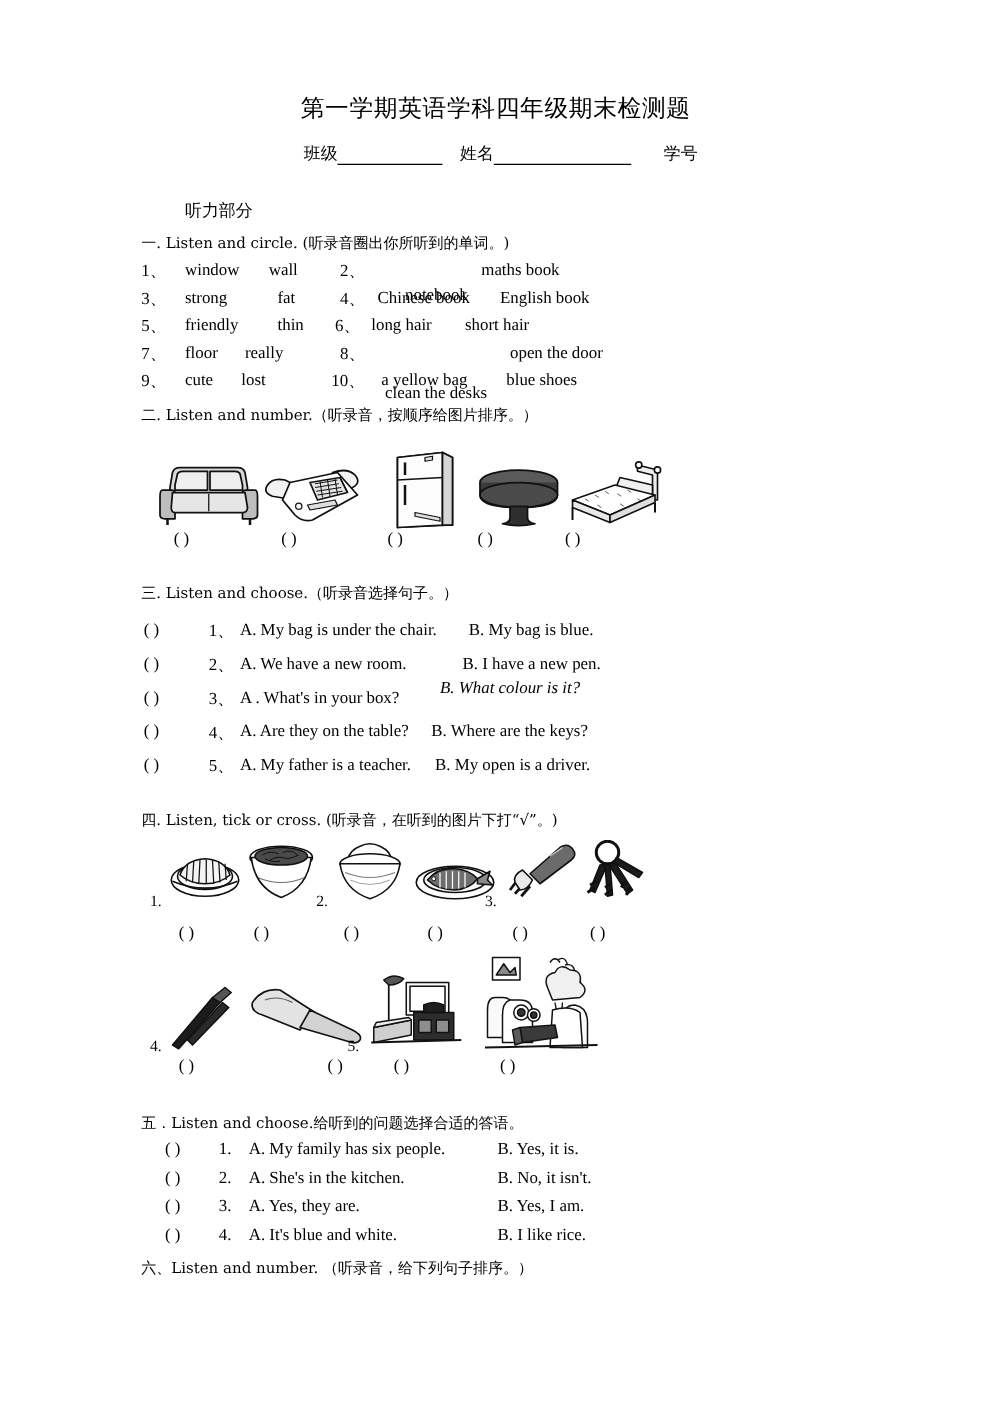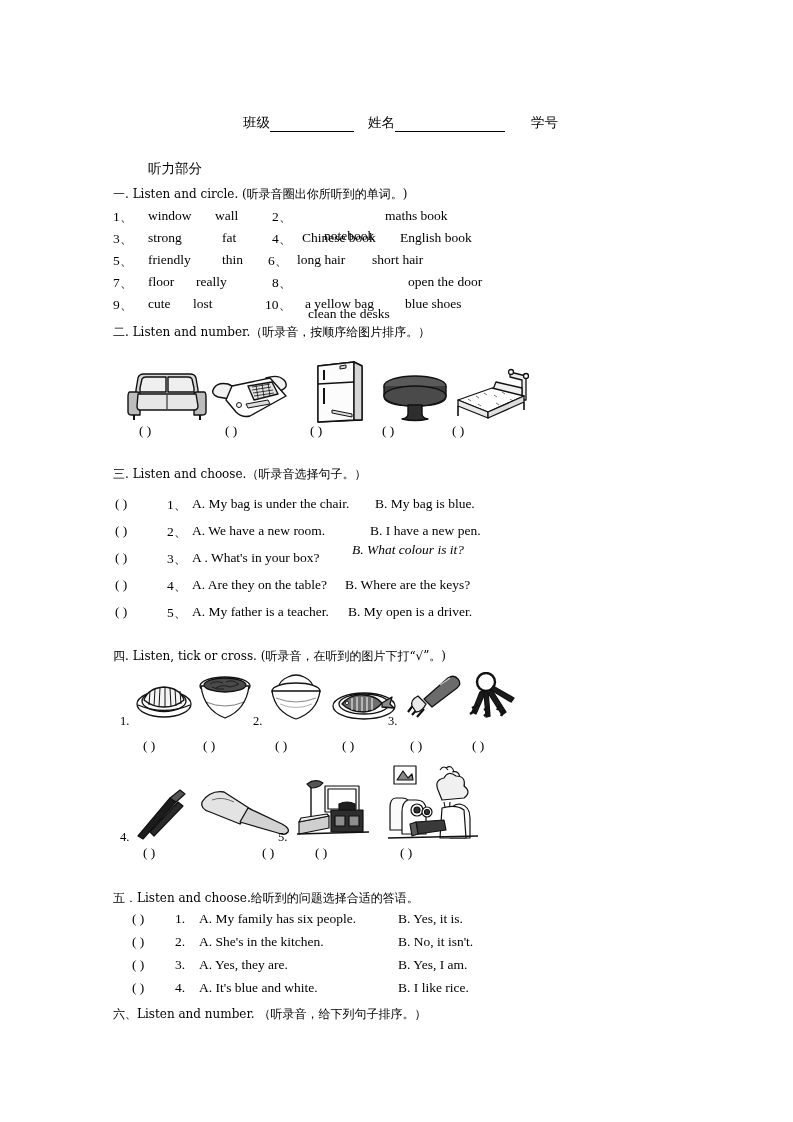--- a/index.html
+++ b/index.html
@@ -87,20 +87,21 @@
   .numlab {
     position: absolute;
     font-size: 12.5px;
   }
 </style>
 </head>
 <body>
 
 <div class="page">
 
+  <div class="title cn">第一学期英语学科四年级期末检测题</div>
 
   <div class="idline cn">
     <span>班级</span><span class="blank blank-cls"></span><span class="gap-sm"></span><span>姓名</span><span class="blank blank-nam"></span><span class="gap"></span><span>学号</span>
   </div>
 
   <div class="subhead cn" style="top:160px;">听力部分</div>
 
   <div class="sect cn" style="top:186px;">一. Listen and circle. (听录音圈出你所听到的单词。)</div>
 
   <div class="w" style="left:113px; top:208px;">1、</div>

